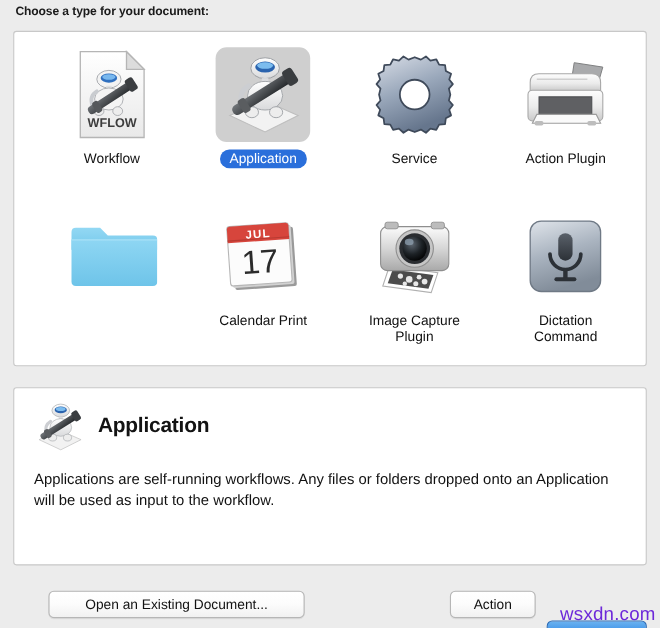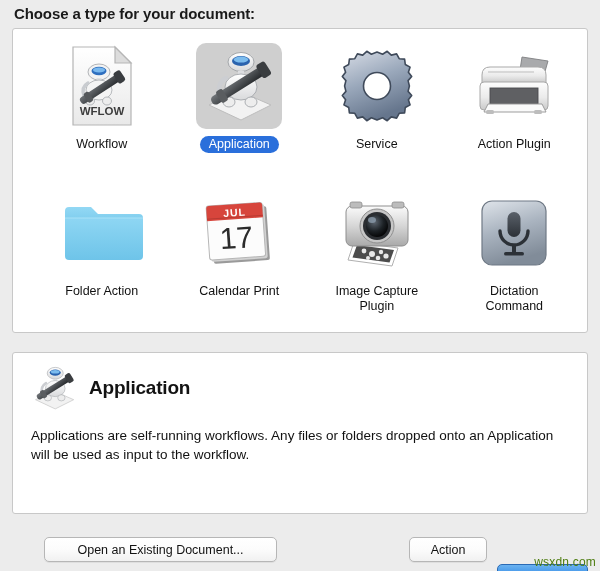--- a/index.html
+++ b/index.html
@@ -15,21 +15,21 @@
     position: relative;
     overflow: hidden;
     color: #000;
   }
 
   
   .dialog-title {
     position: absolute;
     left: 14px;
     top: 5px;
-    font-size: 15px;
+    font-size: 11px;
     font-weight: bold;
     letter-spacing: -0.1px;
     color: #1a1a1a;
   }
 
   
   .panel {
     position: absolute;
     background: #ffffff;
     border: 1px solid #c8c8c8;
@@ -164,22 +164,22 @@
     background: linear-gradient(180deg, #6ab2f0 0%, #3d91e8 42%, #1f73d8 100%);
     border: 1px solid #2a6ab5;
     text-shadow: 0 -1px 0 rgba(0,0,0,0.25);
   }
 
   
   .watermark {
     position: absolute;
     right: 4px;
     bottom: 2px;
-    font-size: 12px;
-    color: #4d7c0f;
+    font-size: 17px;
+    color: #6d28d9;
     letter-spacing: 0.2px;
   }
 
   svg { display: block; }
 </style>
 </head>
 <body>
 
 <div class="dialog-title">Choose a type for your document:</div>
 
@@ -336,21 +336,20 @@
                 <stop offset="0" stop-color="#8ed6f3"></stop>
                   <stop offset="1" stop-color="#6ec4e9"></stop>
               </linearGradient>
             </defs>
             <path d="M4 10 q0 -4 4 -4 h22 l7 7 h41 q4 0 4 4 v9 H4 Z" fill="url(#fldBack)"></path>
             <path d="M4 17 h78 v38 q0 4 -4 4 H8 q-4 0 -4 -4 Z" fill="url(#fldFront)"></path>
             <path d="M4 17 h78" stroke="#a9e1f7" stroke-width="1.2"></path>
           </svg>
         </span>
       </div>
-      <div class="type-label">Folder Action</div>
     </div>
 
     <div class="type-cell">
       <div class="icon-holder">
         <span>
           <svg width="74" height="74" viewBox="0 0 74 74">
             <g transform="rotate(-4 37 37)">
 
               <rect x="10" y="12" width="56" height="54" rx="2" fill="#9a9a9a"></rect>
               <rect x="8" y="10" width="56" height="54" rx="2" fill="#d2d2d2"></rect>

